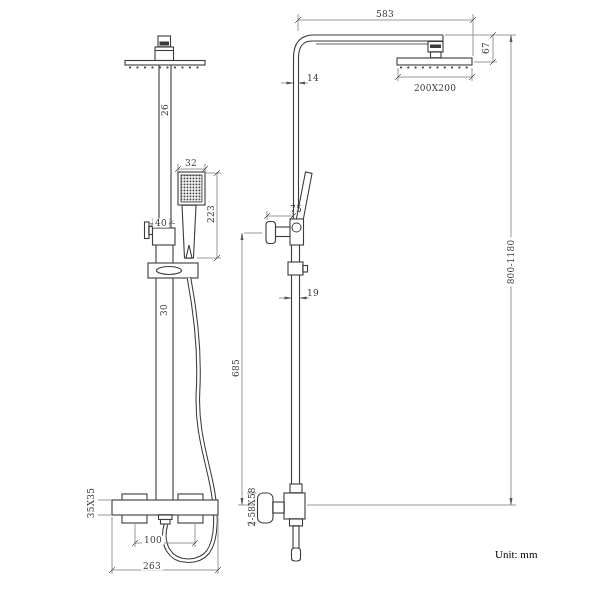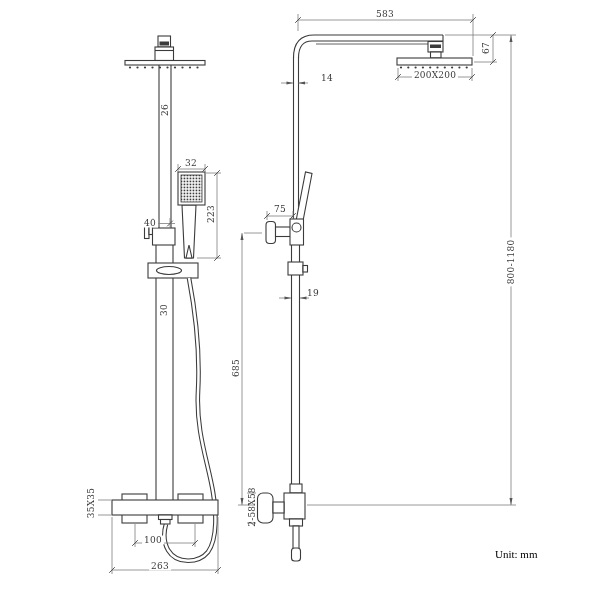--- a/index.html
+++ b/index.html
@@ -240,32 +240,32 @@
         <polygon points="300,298 306.5,296.5 306.5,299.5"></polygon>
     <polygon points="242,233 240.5,240 243.5,240"></polygon>
         <polygon points="242,505 240.5,498 243.5,498"></polygon>
     <polygon points="511,35 509.5,42 512.5,42"></polygon>
         <polygon points="511,505 509.5,498 512.5,498"></polygon>
   </g>
 </svg>
 
 <div class="dim rot bg" style="left:165px;top:110px">26</div>
 <div class="dim" style="left:191px;top:163px">32</div>
-<div class="dim bg" style="left:150px;top:223px">40</div>
+<div class="dim bg" style="left:161px;top:223px">40</div>
 <div class="dim rot" style="left:211px;top:214px">223</div>
 <div class="dim rot bg" style="left:164px;top:310px">30</div>
 <div class="dim rot" style="left:91px;top:503px">35X35</div>
 <div class="dim bg" style="left:153px;top:540px">100</div>
-<div class="dim bg" style="left:160px;top:566px">263</div>
+<div class="dim bg" style="left:152px;top:566px">263</div>
 
 <div class="dim" style="left:385px;top:14px">583</div>
-<div class="dim" style="left:327px;top:78px">14</div>
-<div class="dim bg" style="left:435px;top:75px">200X200</div>
+<div class="dim" style="left:313px;top:78px">14</div>
+<div class="dim bg" style="left:435px;top:88px">200X200</div>
 <div class="dim rot" style="left:486px;top:48px">67</div>
-<div class="dim" style="left:280px;top:209px">75</div>
+<div class="dim" style="left:296px;top:209px">75</div>
 <div class="dim" style="left:313px;top:293px">19</div>
 <div class="dim rot" style="left:236px;top:368px">685</div>
 <div class="dim rot bg" style="left:511px;top:262px">800-1180</div>
 <div class="dim rot" style="left:252px;top:507px">2-58X58</div>
 
 <div class="unit" style="left:495px;top:548px">Unit: mm</div>
 
 </div>
 
 </body></html>

